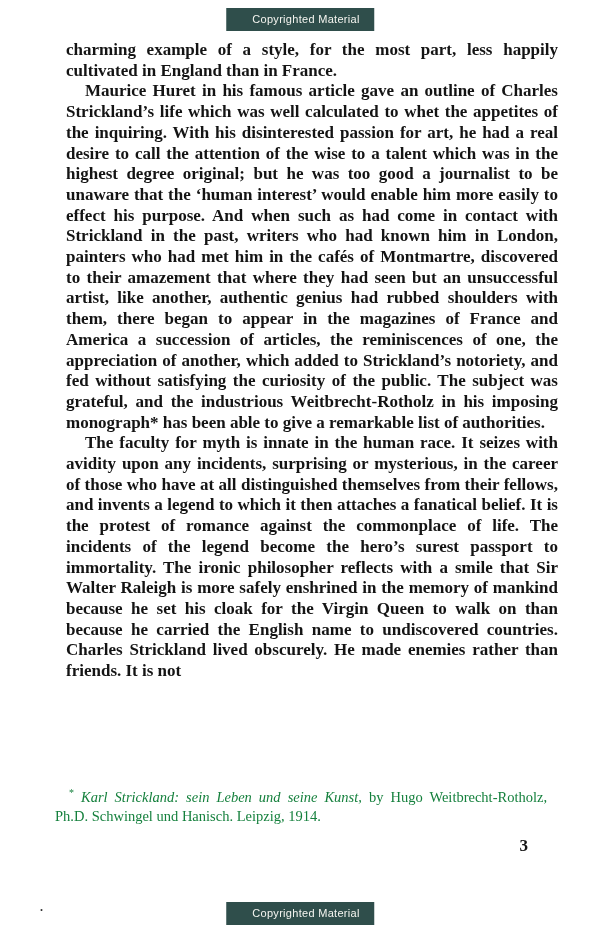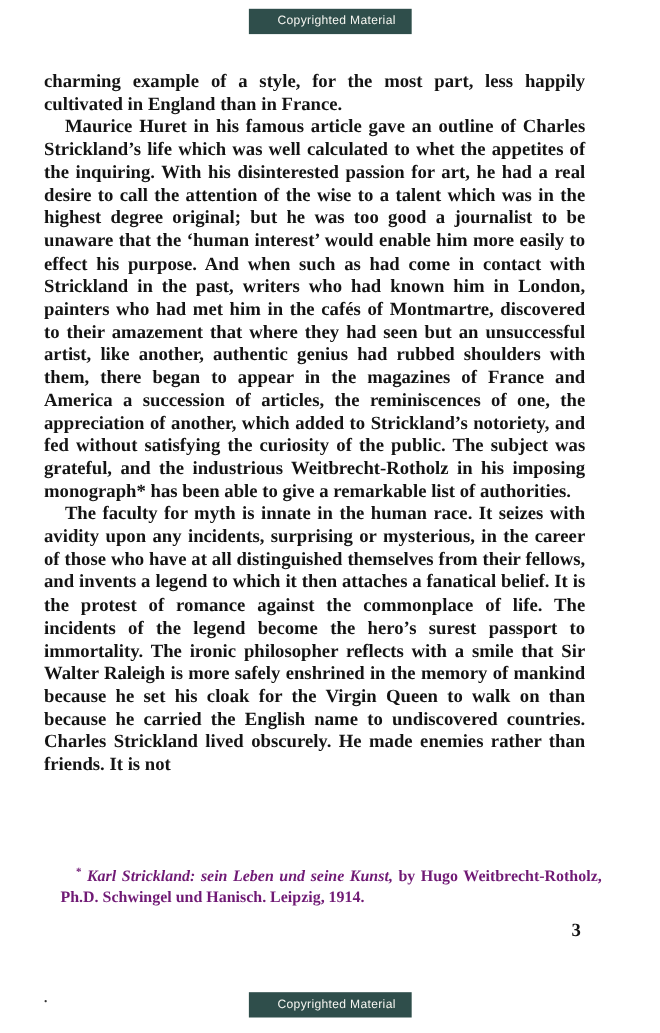--- a/index.html
+++ b/index.html
@@ -22,42 +22,41 @@
     font-size: 11px;
     letter-spacing: 0.3px;
     padding: 5px 14px 6px 26px;
     white-space: nowrap;
   }
   .banner.top { top: 8px; }
   .banner.bottom { bottom: 14px; }
   .text-block {
     position: absolute;
     top: 40px;
-    left: 40px;
+    left: 66px;
     width: 492px;
     font-size: 17px;
     line-height: 20.7px;
     font-weight: bold;
     text-align: justify;
     color: #141414;
-    margin-top: 24px;
   }
   .text-block p { margin: 0; }
   .text-block p.indent { text-indent: 19px; }
   .footnote {
     position: absolute;
     top: 783px;
     left: 55px;
     width: 492px;
     font-size: 14.5px;
     line-height: 19px;
-    font-weight: bold;
+    font-weight: normal;
     text-align: justify;
     text-indent: 14px;
-    color: #701a75;
+    color: #15803d;
   }
   .footnote .fn-marker {
     vertical-align: super;
     font-size: 10px;
   }
   .page-number {
     position: absolute;
     top: 836px;
     right: 72px;
     font-size: 17px;

